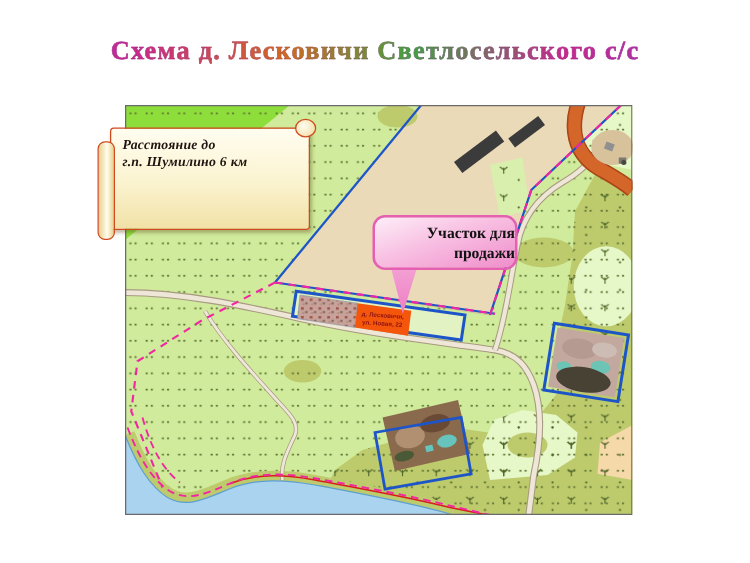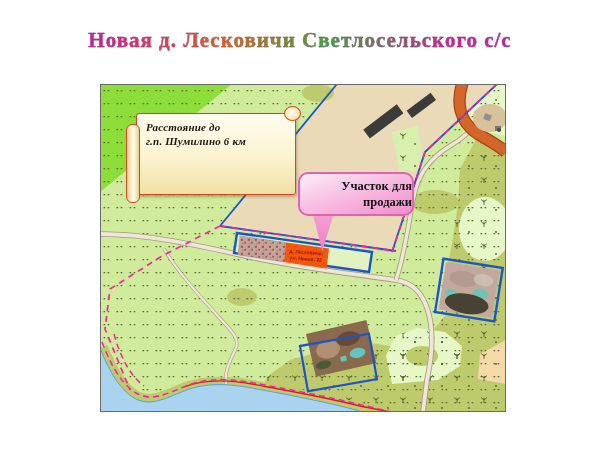--- a/index.html
+++ b/index.html
@@ -8,24 +8,24 @@
   
   .title{position:absolute;left:0;top:28px;width:100%;text-align:center;
          font-size:21px;font-weight:bold;letter-spacing:1px;
          background:linear-gradient(100deg,#8a3fc6 0%,#c9288c 18%,#d2691e 38%,#3fa33f 55%,#c9288c 75%,#8a3fc6 100%);
          -webkit-background-clip:text;background-clip:text;color:transparent;
          -webkit-text-stroke:.4px rgba(122,42,138,.45);}
   
   .map{position:absolute;left:100px;top:84px;width:406px;height:328px;}
   .map svg{display:block;}
   
-  .banner{position:absolute;left:88px;top:113px;width:158px;height:80px;
+  .banner{position:absolute;left:88px;top:102px;width:158px;height:80px;
           background:linear-gradient(180deg,#fffdf0 0%,#fbf3cf 55%,#f1e1a6 100%);
           border:1.6px solid #cf4a1f;border-radius:3px;box-shadow:1px 2px 3px rgba(90,60,20,.35);
-          z-index:5;margin-left:48px;}
+          z-index:5;}
   .banner-roll{position:absolute;left:-11px;top:10px;bottom:-9px;width:12px;
           background:linear-gradient(90deg,#e8d089,#fffdf0 55%,#e8d089);
           border:1.4px solid #cf4a1f;border-radius:6px;}
   .banner-curl{position:absolute;right:-6px;top:-8px;width:15px;height:13px;
           border:1.6px solid #cf4a1f;border-radius:50%;
           background:radial-gradient(circle at 40% 40%,#fffdf0,#efd998);}
   .banner-text{padding:7px 4px 0 9px;font-weight:bold;font-style:italic;
           font-size:11px;line-height:1.25;color:#201410;letter-spacing:.2px;}
   
   .callout{position:absolute;left:298px;top:172px;width:112px;height:40px;z-index:6;
@@ -35,21 +35,21 @@
   .callout-text{padding-top:4px;font-weight:bold;font-size:12.5px;line-height:1.3;color:#111;}
   .callout-tail{position:absolute;left:308px;top:209px;width:34px;height:42px;z-index:4;
           background:linear-gradient(180deg,#f3a6d6,#ee7ec4);
           clip-path:polygon(10% 0,80% 0,42% 100%);}
 </style>
 </head>
 <body>
 
 <div class="slide">
 
-  <div class="title">Новая  д. Лесковичи Светлосельского с/с</div>
+  <div class="title">Схема  д. Лесковичи Светлосельского с/с</div>
 
   <div class="map">
     <svg width="406" height="328" viewBox="0 0 406 328" xmlns="http://www.w3.org/2000/svg">
       <defs>
         <pattern id="pm" width="13" height="13" patternUnits="userSpaceOnUse">
           <rect x="3.5" y="6" width="1.7" height="1.3" fill="#5c7030"></rect>
           <rect x="7.6" y="6" width="1.7" height="1.3" fill="#5c7030"></rect>
         </pattern>
         <pattern id="ps" width="27" height="22" patternUnits="userSpaceOnUse">
           <g stroke="#4f6426" stroke-width="0.9" fill="none">

